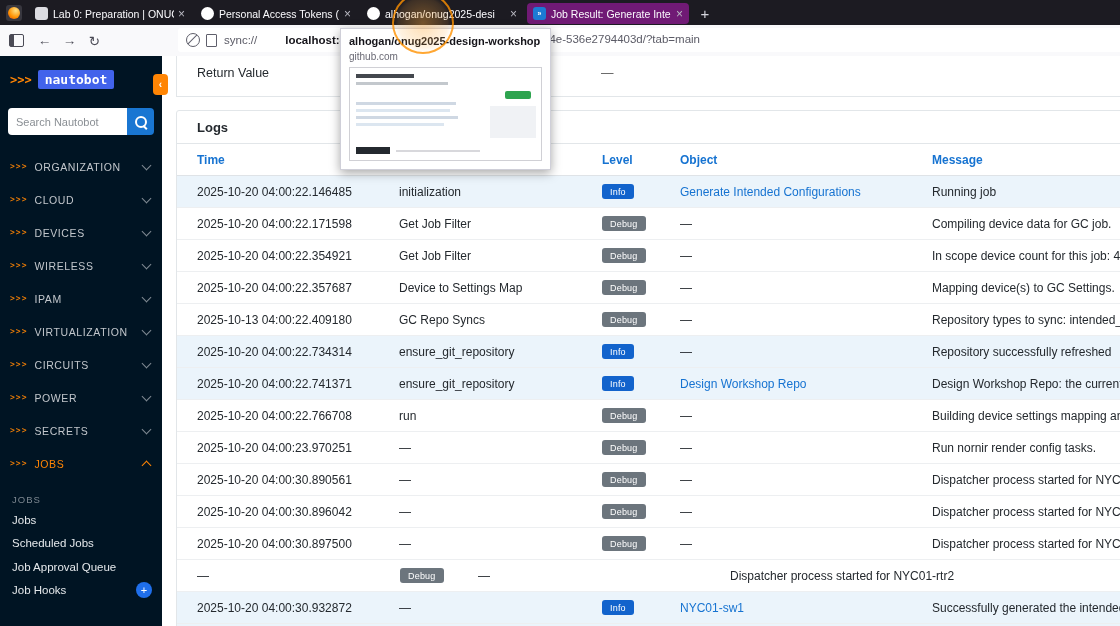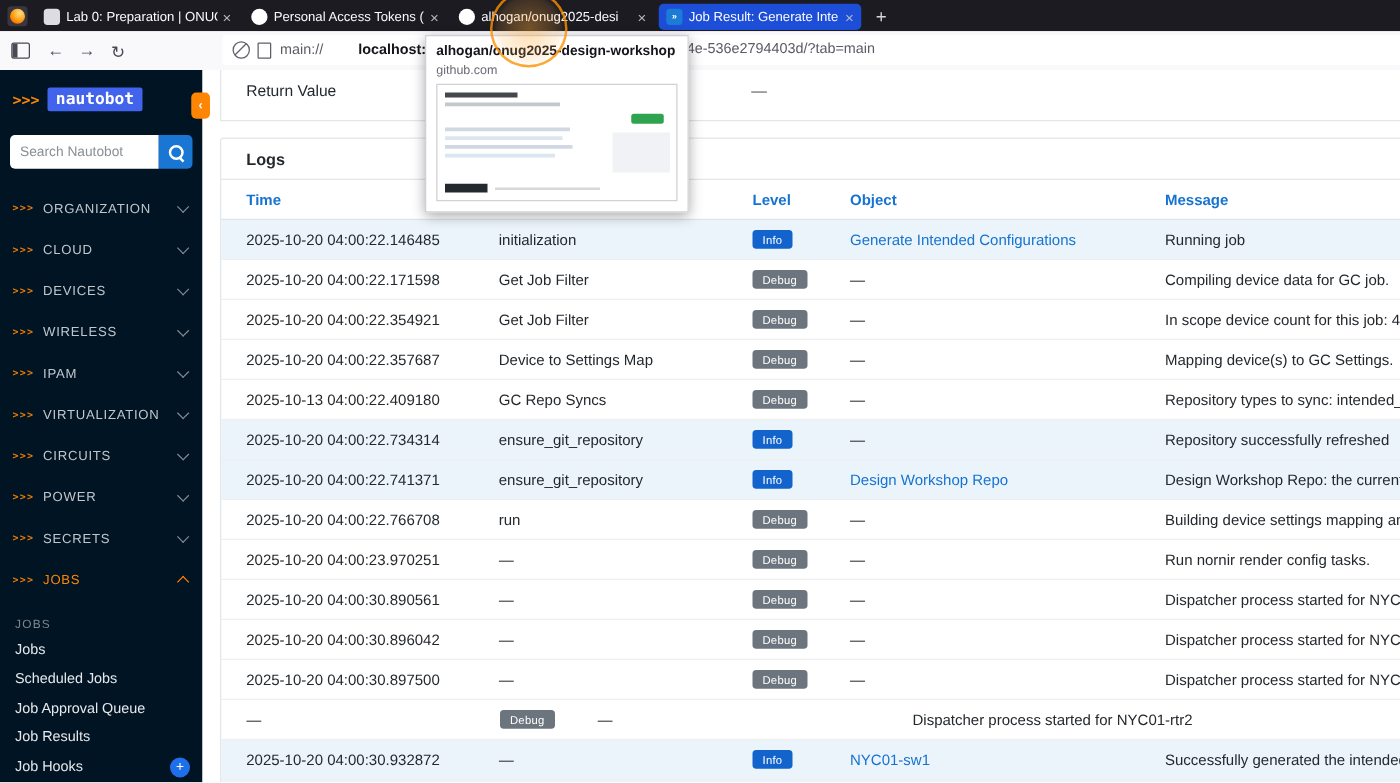--- a/index.html
+++ b/index.html
@@ -4,21 +4,21 @@
 <style>
   html,body{margin:0;padding:0;background:#fff;font-family:"Liberation Sans",sans-serif;}
   .screen{position:relative;width:1120px;height:626px;overflow:hidden;background:#fff;}
 
   
   .tabbar{position:absolute;left:0;top:0;width:100%;height:25px;background:#1c1b22;display:flex;align-items:center;}
   .fxlogo{width:16px;height:16px;border-radius:3px;margin:0 7px 0 6px;background:#38373f;position:relative;flex:none;}
   .fxlogo::after{content:"";position:absolute;inset:2px;border-radius:50%;background:radial-gradient(circle at 65% 30%,#ffe082,#ff9100 60%,#d84315);}
   .tab-strip{display:flex;align-items:center;height:100%;}
   .tab{width:150px;height:21px;margin:2px 4px 0 0;border-radius:4px;display:flex;align-items:center;padding:0 6px;color:#fbfbfe;flex:none;}
-  .tab.active{background:#1d4ed8;}
+  .tab.active{background:#701a75;}
   .fav{width:13px;height:13px;border-radius:50%;margin-right:5px;flex:none;}
   .fav-github{background:#fff;}
   .fav-nautobot{border-radius:3px;background:#1c7bd4;color:#fff;font-size:7px;line-height:13px;text-align:center;font-weight:bold;}
   .fav-nautobot::before{content:"\00BB";}
   .fav-doc{border-radius:3px;background:#dcdce2;}
   .tab-title{font-size:10.5px;flex:1;overflow:hidden;white-space:nowrap;}
   .tab-close{font-size:12px;color:#b9b9c2;margin-left:4px;flex:none;}
   .new-tab{width:20px;height:20px;margin:2px 0 0 2px;color:#d6d6de;font-size:15px;text-align:center;line-height:20px;}
 
   
@@ -131,21 +131,21 @@
   </div>
 
   <div class="toolbar">
     <span class="sbt"></span>
     <span class="nav-ic">←</span>
     <span class="nav-ic">→</span>
     <span class="nav-ic">↻</span>
     <div class="urlbar">
       <span class="shield"></span>
       <span class="pageic"></span>
-      <span><span>main://</span><span class="url-host">localhost:8080</span><span>/ex</span></span>
+      <span><span>sync://</span><span class="url-host">localhost:8080</span><span>/ex</span></span>
       <span class="url-suffix">54e-536e2794403d/?tab=main</span>
     </div>
   </div>
 
   <div class="tooltip">
     <div class="tt-title">alhogan/onug2025-design-workshop</div>
     <div class="tt-domain">github.com</div>
     <div class="tt-thumb">
       <div class="th-a"></div>
       <div class="th-b"></div>
@@ -230,23 +230,20 @@
         <div class="sub-item">
           <span>Jobs</span>
         </div>
         <div class="sub-item">
           <span>Scheduled Jobs</span>
         </div>
         <div class="sub-item">
           <span>Job Approval Queue</span>
         </div>
         <div class="sub-item">
-          <span>Job Results</span>
-        </div>
-        <div class="sub-item">
           <span>Job Hooks</span>
           <span class="plus-btn">+</span>
         </div>
       </div>
   </div>
 
   <div class="collapse-btn">‹</div>
 
   <div class="main">
     <div class="panel1">

